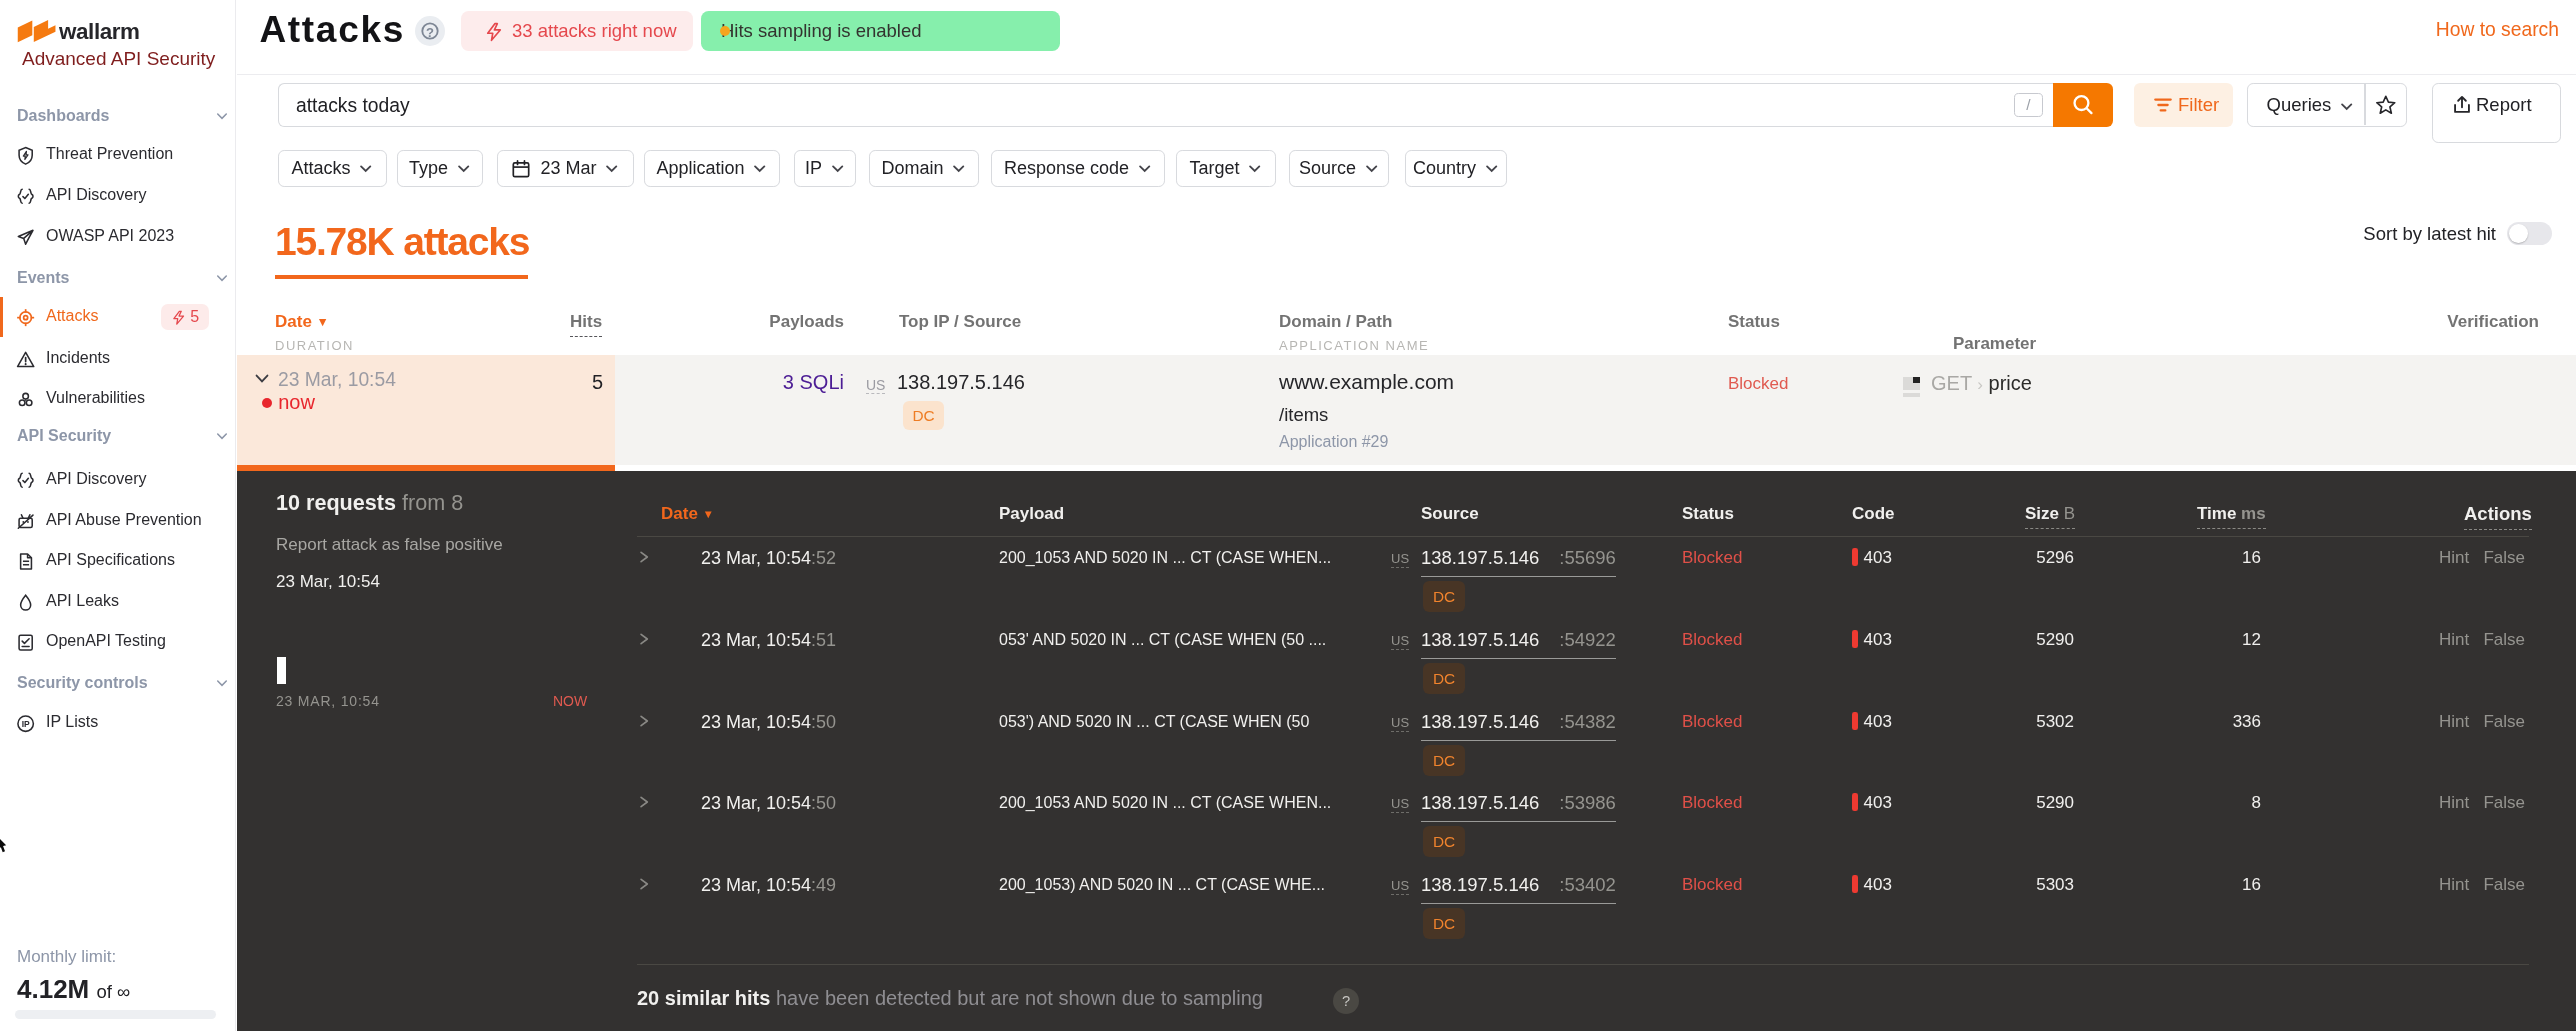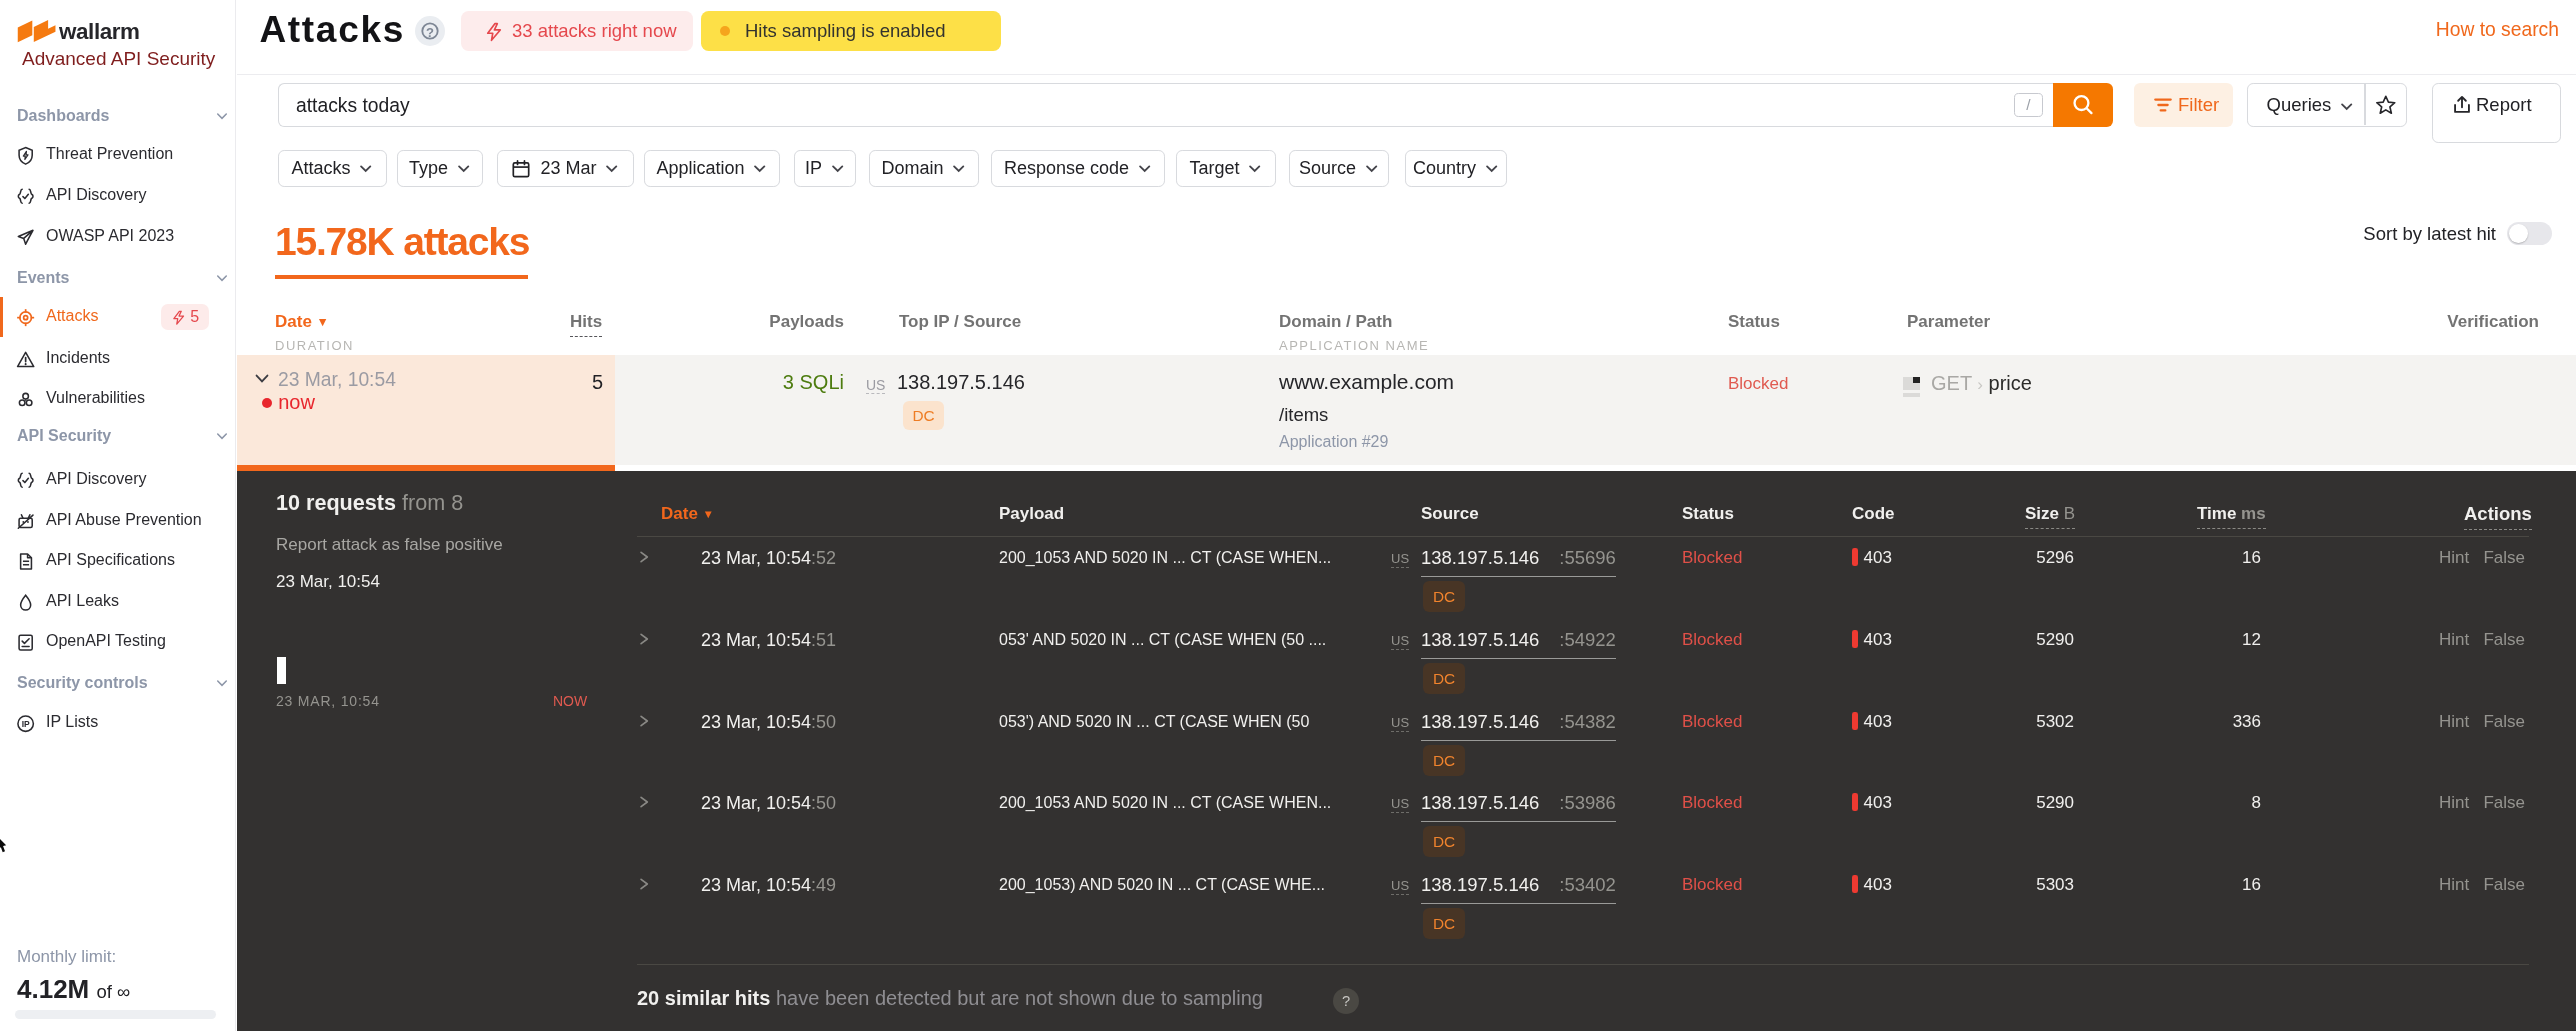--- a/index.html
+++ b/index.html
@@ -33,21 +33,21 @@
 
 #main { position:absolute; left:237px; top:0; width:2339px; height:1032px; }
 #titlebar { position:absolute; left:0; top:0; width:2339px; height:75px; background:#fff;
   border-bottom:0.8px solid #ececef; }
 #pagetitle { position:absolute; left:22.4px; top:9.3px; font-size:37px; font-weight:800; color:#131316; letter-spacing:1.7px;}
 #title-q { position:absolute; left:178px; top:16px; width:30px; height:30px; border-radius:50%;
   background:#eaedf1; text-align:center; }
 .pill { position:absolute; top:10.8px; height:40px; border-radius:7.7px; font-size:18.5px; line-height:40px; }
 #pill-red { left:224px; width:232px; background:#fdecec; color:#e5484d; padding-left:51px; }
 #pill-red svg { position:absolute; left:23px; top:10.8px; }
-#pill-yellow { left:464px; width:300px; background:#fde047; color:#33332f; padding-left:44px; }
+#pill-yellow { left:464px; width:359px; background:#86efac; color:#33332f; padding-left:20px; }
 #pill-yellow .dot { position:absolute; left:18.5px; top:15.4px; width:10px; height:10px; border-radius:50%; background:#f5a51d; }
 #howto { position:absolute; right:17px; top:18.5px; font-size:19.3px; color:#f0681c; }
 
 
 #searchwrap { position:absolute; left:41px; top:83px; width:1835px; height:44px; }
 #searchbox { position:absolute; left:0; top:0; width:1775px; height:44px; background:#fff;
   border:1.5px solid #d8dade; border-radius:6.2px 0 0 6.2px; border-right:none; }
 #searchbox .txt { position:absolute; left:17px; top:10.8px; font-size:19.3px; color:#202024; }
 #slash { position:absolute; left:1736px; top:10px; width:29px; height:24px; border:1.5px solid #c7c9cf;
   border-radius:4.6px; color:#9ba0a8; font-size:15.4px; text-align:center; line-height:21.6px; }
@@ -350,34 +350,34 @@
 
   <div id="sum-header">
     <div class="th" style="left:38px;color:#f2671c;">Date <span style="font-size:12.4px;vertical-align:1.5px;">▼</span></div>
     <div class="th2" style="left:38px;top:26px;">DURATION</div>
     <div class="th" style="left:333px;border-bottom:1.5px dashed #55555a;padding-bottom:3.9px;">Hits</div>
     <div class="th" style="left:525px;width:82px;text-align:right;">Payloads</div>
     <div class="th" style="left:662px;">Top IP / Source</div>
     <div class="th" style="left:1042px;">Domain / Path</div>
     <div class="th2" style="left:1042px;top:26px;">APPLICATION NAME</div>
     <div class="th" style="left:1491px;">Status</div>
-    <div class="th" style="left:1670px;">Parameter</div>
+    <div class="th" style="left:1716px;margin-top:22px;">Parameter</div>
     <div class="th" style="left:2161px;width:141px;text-align:right;">Verification</div>
   </div>
 
   <div id="sum-row">
     <div class="peach"></div>
     <div class="obar"></div>
     <svg style="position:absolute;left:18px;top:19.3px" width="14" height="9.3" viewBox="0 0 18 12">
           <path d="M2 2 L9 9.5 L16 2" fill="none" stroke="#3c3c42" stroke-width="2.4" stroke-linecap="round"></path>
         </svg>
     <div class="sr-date">23 Mar, 10:54</div>
     <div class="sr-now"><span class="reddot"></span>now</div>
     <div class="sr-hits">5</div>
-    <div style="position:absolute;left:494px;top:16px;width:113px;text-align:right;font-size:20px;color:#4d7c0f;">3 SQLi</div>
+    <div style="position:absolute;left:494px;top:16px;width:113px;text-align:right;font-size:20px;color:#4c1d95;">3 SQLi</div>
     <div style="position:absolute;left:629px;top:21.6px;font-size:14px;color:#9a9aa1;border-bottom:1.5px dashed #b9b9bd;">US</div>
     <div style="position:absolute;left:660px;top:16px;font-size:20px;color:#26262a;">138.197.5.146</div>
     <div style="position:absolute;left:666px;top:46px;width:41px;height:29px;background:#fbe3cd;border-radius:6.2px;color:#ee7c23;font-size:15.4px;text-align:center;line-height:29px;">DC</div>
     <div style="position:absolute;left:1042px;top:14.7px;font-size:21px;color:#26262a;">www.example.com</div>
     <div style="position:absolute;left:1042px;top:49px;font-size:18.5px;color:#26262a;">/items</div>
     <div style="position:absolute;left:1042px;top:78px;font-size:16px;color:#8d96a8;">Application #29</div>
     <div style="position:absolute;left:1491px;top:18.5px;font-size:17px;color:#e05a50;">Blocked</div>
     <div style="position:absolute;left:1666px;top:22.4px;width:17px;height:13px;background:#dbdad8;">
           <span style="position:absolute;right:0;top:0;width:7px;height:5.4px;background:#222;"></span>
         </div>

